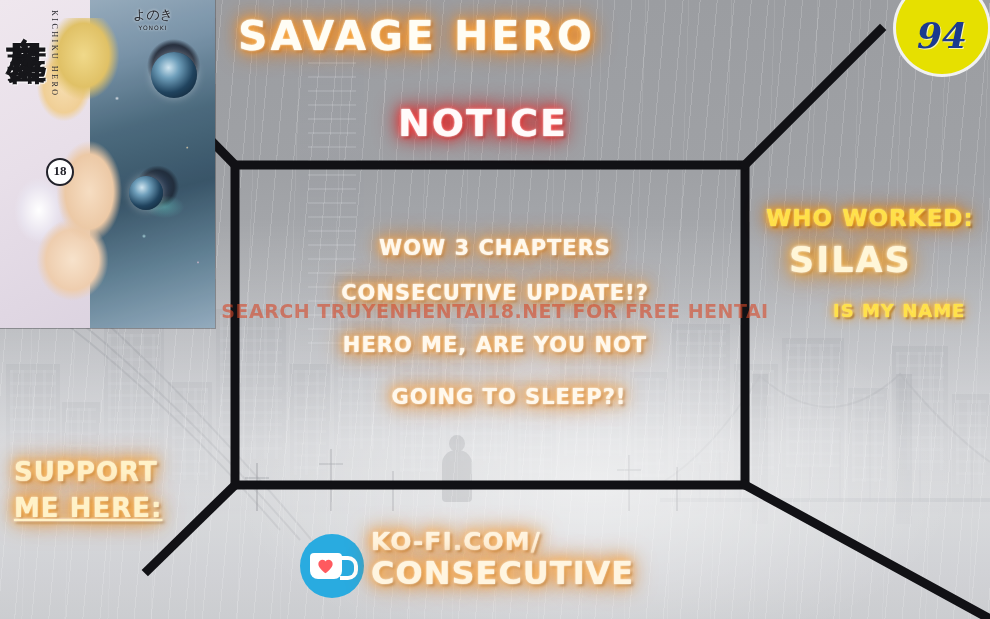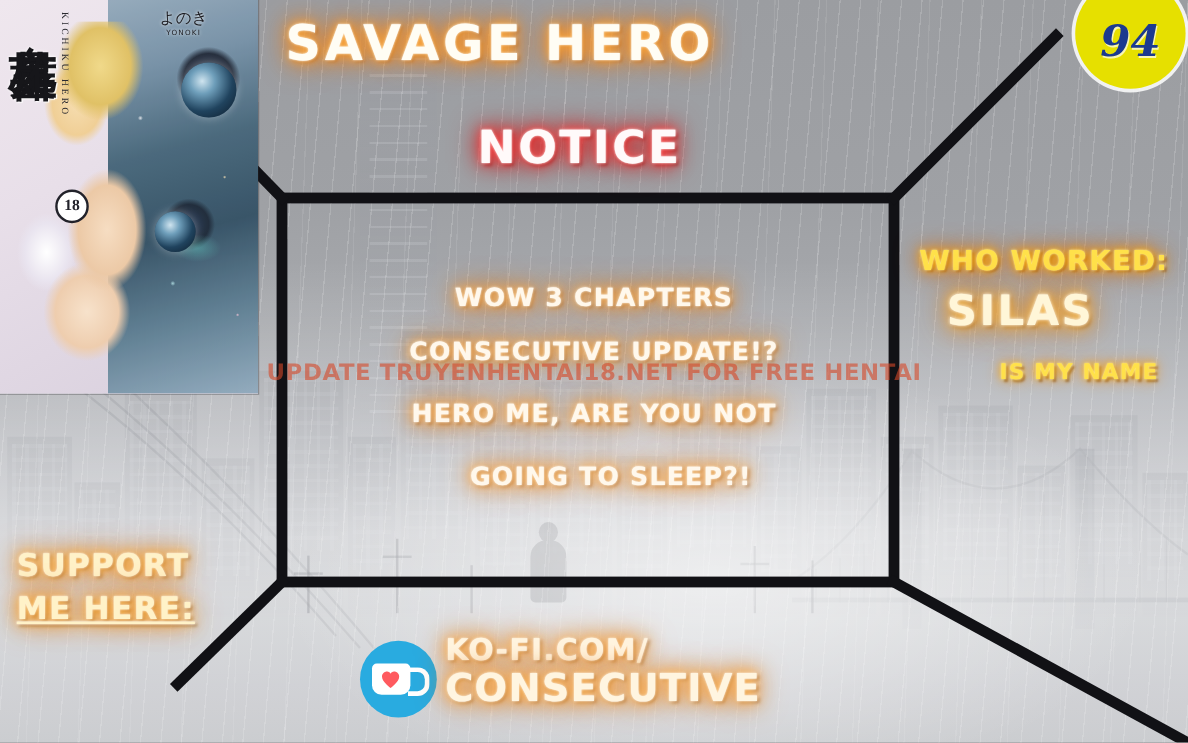--- a/index.html
+++ b/index.html
@@ -541,15 +541,15 @@
                C12.7 2.3 14.1 1 16.3 1 C19.6 1 22.5 3.6 22.5 7.3 C22.5 13.6 12 21 12 21 Z" fill="#ff5a5f"></path>
     </svg>
   </div>
   <div class="glow t-kofi1">KO-FI.COM/</div>
   <div class="glow t-kofi2">CONSECUTIVE</div>
 
   <div class="chap-badge">
     <div class="num">94</div>
   </div>
 
-  <div class="watermark">UPDATE TRUYENHENTAI18.NET FOR FREE HENTAI</div>
+  <div class="watermark">SEARCH TRUYENHENTAI18.NET FOR FREE HENTAI</div>
 
 </div>
 
 </body></html>

